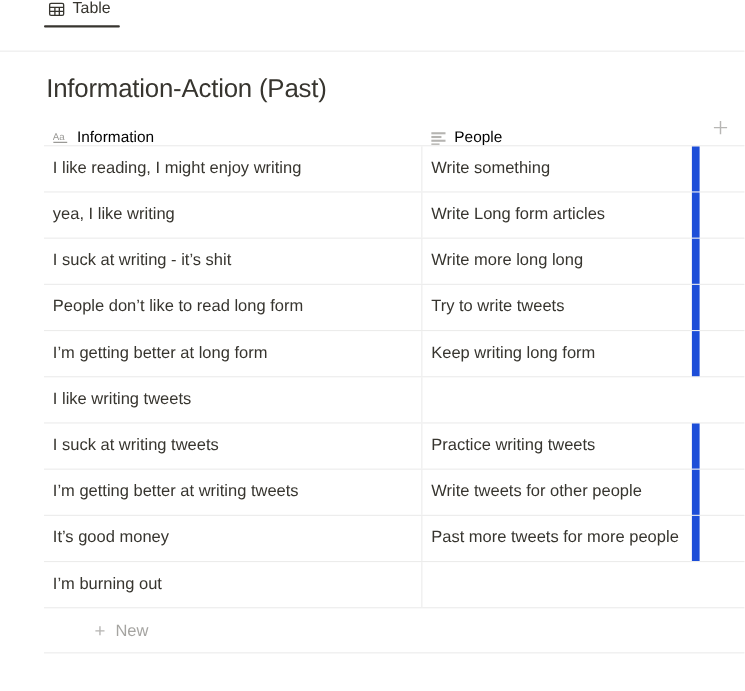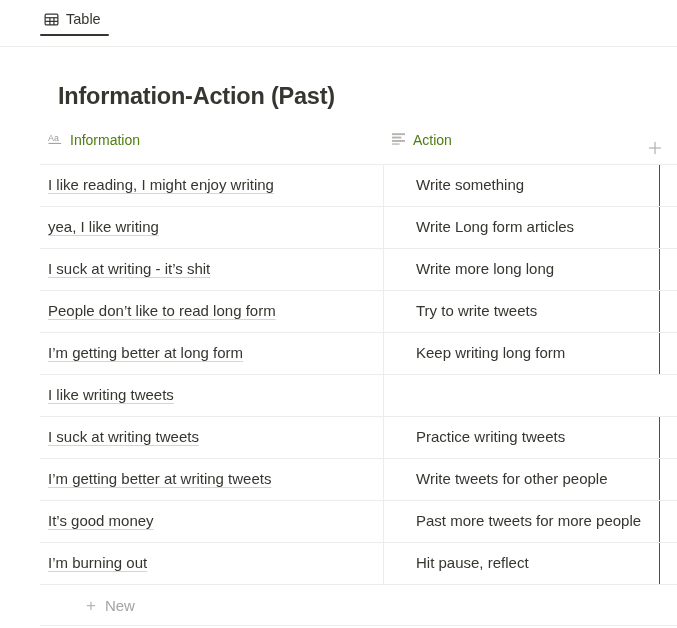--- a/index.html
+++ b/index.html
@@ -16,21 +16,21 @@
     -webkit-font-smoothing: antialiased;
   }
 
   
   .tabbar {
     position: relative;
     height: 47px;
     padding-left: 40px;
     box-sizing: border-box;
     display: flex;
-    align-items: center;
+    align-items: flex-start;
   }
   .tabbar::after {
     content: "";
     position: absolute;
     left: 0; right: 0; bottom: 0;
     height: 1px;
     background: #ececeb;
   }
   .tab {
     position: relative;
@@ -47,52 +47,52 @@
     position: absolute;
     left: 0; right: 0; bottom: 0;
     height: 2.5px;
     background: #37352f;
     border-radius: 1px;
   }
   .tab-icon { display: flex; align-items: center; }
 
   
   .db-title {
-    margin: 16px;
+    margin: 0;
     padding: 19px 0 6px 42px;
     font-size: 23.5px;
     line-height: 1.2;
-    font-weight: bold;
+    font-weight: normal;
     color: #37352f;
     letter-spacing: -0.2px;
   }
 
   
   .table {
     margin-left: 40px;
     width: 637px;
     box-sizing: border-box;
   }
 
   .header-row {
     display: flex;
     align-items: center;
     height: 32px;
     border-bottom: 1px solid #ececeb;
     position: relative;
   }
   .col-head {
     display: flex;
-    align-items: flex-start;
+    align-items: flex-end;
     gap: 7px;
     height: 100%;
     box-sizing: border-box;
     padding-left: 8px;
     font-size: 14px;
-    color: #4d7c0f;
+    color: #000000;
     cursor: pointer;
     overflow: hidden;
   }
   .col-head.c1 { width: 344px; flex: 0 0 344px; }
   .col-head.c2 { width: 252px; flex: 0 0 252px; }
   .add-col {
     flex: 1 1 auto;
     height: 100%;
     display: flex;
     align-items: center;
@@ -119,26 +119,24 @@
     line-height: 1.38;
     color: #37352f;
     overflow: hidden;
   }
   .cell.c1 {
     width: 344px; flex: 0 0 344px;
     border-right: 1px solid #ececeb;
   }
   .cell.c2 {
     width: 252px; flex: 0 0 252px;
-    border-right: 1px solid #1d4ed8;
-    margin-left: 24px;
+    border-right: 7px solid #1d4ed8;
   }
   .cell.c3 { flex: 1 1 auto; }
   .title-text {
-    text-decoration: underline;
     text-decoration-color: #d6d5d3;
     text-underline-offset: 2.5px;
     text-decoration-thickness: 1px;
     cursor: pointer;
   }
 
   
   .new-row {
     display: flex;
     align-items: center;
@@ -194,21 +192,21 @@
 
     <div class="col-head c2">
       <span class="prop-icon">
         <svg width="14" height="13" viewBox="0 0 14 13">
           <rect x="0" y="1.2" width="13" height="1.9" fill="#b5b4b1"></rect>
           <rect x="0" y="4.6" width="9.3" height="1.9" fill="#b5b4b1"></rect>
           <rect x="0" y="8.0" width="13" height="1.9" fill="#b5b4b1"></rect>
           <rect x="0" y="11.4" width="7.6" height="1.3" fill="#b5b4b1"></rect>
         </svg>
       </span>
-      <span>Action</span>
+      <span>People</span>
     </div>
 
     <div class="add-col">
       <svg width="14" height="14" viewBox="0 0 14 14">
         <line x1="7" y1="1" x2="7" y2="13" stroke="#b7b6b4" stroke-width="1.3"></line>
         <line x1="1" y1="7" x2="13" y2="7" stroke="#b7b6b4" stroke-width="1.3"></line>
       </svg>
     </div>
   </div>
 
@@ -252,21 +250,20 @@
         <div class="cell c2">Write tweets for other people</div>
         <div class="cell c3"></div>
       </div>
       <div class="row">
         <div class="cell c1"><span class="title-text">It’s good money</span></div>
         <div class="cell c2">Past more tweets for more people</div>
         <div class="cell c3"></div>
       </div>
       <div class="row">
         <div class="cell c1"><span class="title-text">I’m burning out</span></div>
-        <div class="cell c2">Hit pause, reflect</div>
         <div class="cell c3"></div>
       </div>
     </div>
 
   <div class="new-row">
     <span class="new-plus">+</span>
     <span>New</span>
   </div>
 </div>
 

